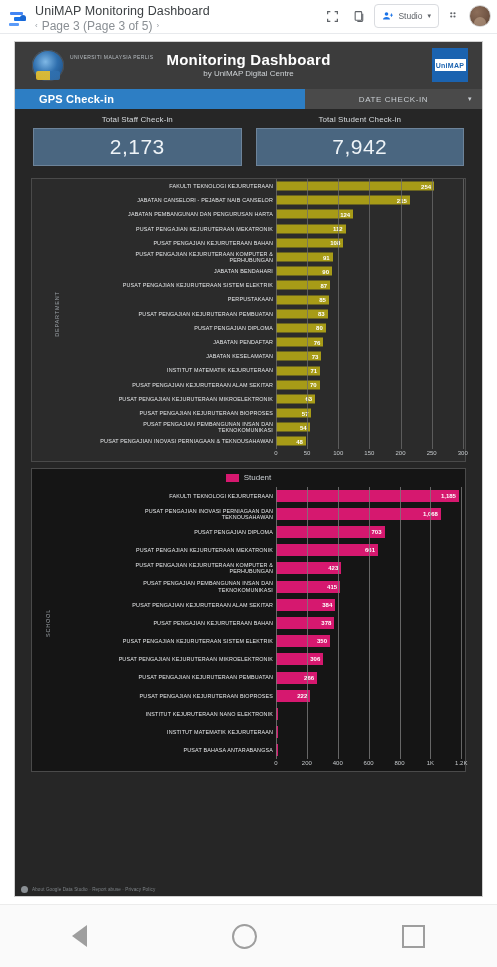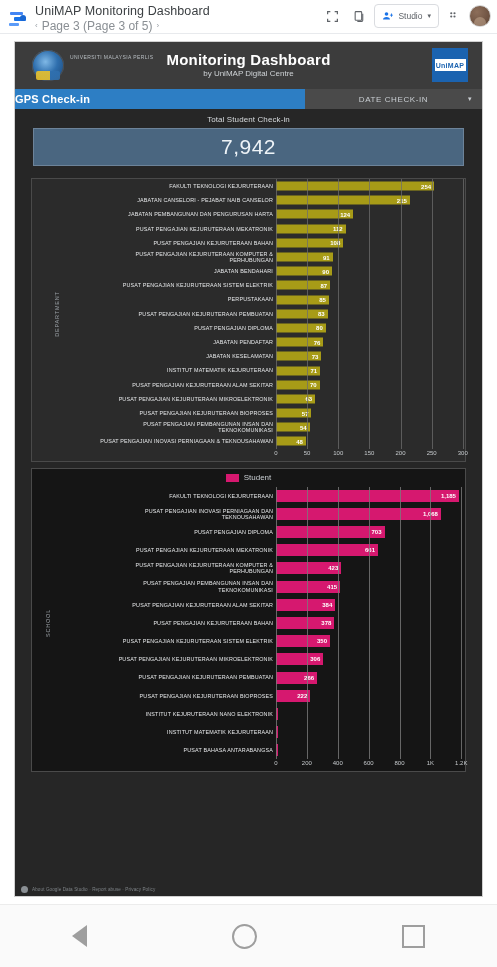--- a/index.html
+++ b/index.html
@@ -51,21 +51,21 @@
   .rpt-title{position:absolute;left:0;right:0;top:9px;text-align:center;font-size:15px;font-weight:bold;color:#ffffff;letter-spacing:.2px;}
   .rpt-sub{position:absolute;left:0;right:0;top:27px;text-align:center;font-size:8px;color:#cfd3d6;}
   .unimap-badge{position:absolute;right:14px;top:6px;width:36px;height:34px;background:#1b63b0;
                 display:flex;align-items:center;justify-content:center;}
   .unimap-badge .bw{background:#ffffff;width:31px;height:12px;display:flex;align-items:center;justify-content:center;
                 font-size:7px;font-weight:bold;color:#1b63b0;letter-spacing:.3px;}
 
   
   .tabs{position:relative;height:20px;display:flex;}
   .tab{flex:0 0 290px;background:#2d7ec4;color:#fff;font-size:11px;font-weight:bold;
-       display:flex;align-items:center;padding-left:0;box-sizing:border-box;letter-spacing:.2px;}
+       display:flex;align-items:center;padding-left:24px;box-sizing:border-box;letter-spacing:.2px;}
   .tab-date{flex:1;background:#4a4a4a;color:#c9ced2;font-size:8px;letter-spacing:.6px;
        display:flex;align-items:center;justify-content:center;position:relative;}
   .tab-date .tcaret{position:absolute;right:10px;font-size:7px;color:#c9ced2;}
 
   
   .kpis{position:relative;height:63px;padding:6px 18px 0 18px;box-sizing:border-box;display:flex;gap:14px;}
   .kpi{flex:1;display:flex;flex-direction:column;align-items:center;}
   .kpi-label{font-size:8px;color:#d6dadd;margin-bottom:4px;letter-spacing:.1px;}
   .kpi-box{width:100%;height:38px;background:#4a6680;border:1px solid #6d8399;box-sizing:border-box;
            display:flex;align-items:center;justify-content:center;}
@@ -186,20 +186,26 @@
     <div class="tabs">
       <div class="tab">GPS Check-in</div>
       <div class="tab-date">
         <span>DATE CHECK-IN</span>
         <span class="tcaret">▾</span>
       </div>
     </div>
 
     <div class="kpis">
       <div class="kpi">
+        <div class="kpi-label">Total Staff Check-in</div>
+        <div class="kpi-box">
+          <span class="kpi-value">2,173</span>
+        </div>
+      </div>
+      <div class="kpi">
         <div class="kpi-label">Total Student Check-in</div>
         <div class="kpi-box">
           <span class="kpi-value">7,942</span>
         </div>
       </div>
     </div>
 
     <div class="panel staff" id="panel-staff">
       <div class="plot">
         <div class="axis-title">DEPARTMENT</div>

